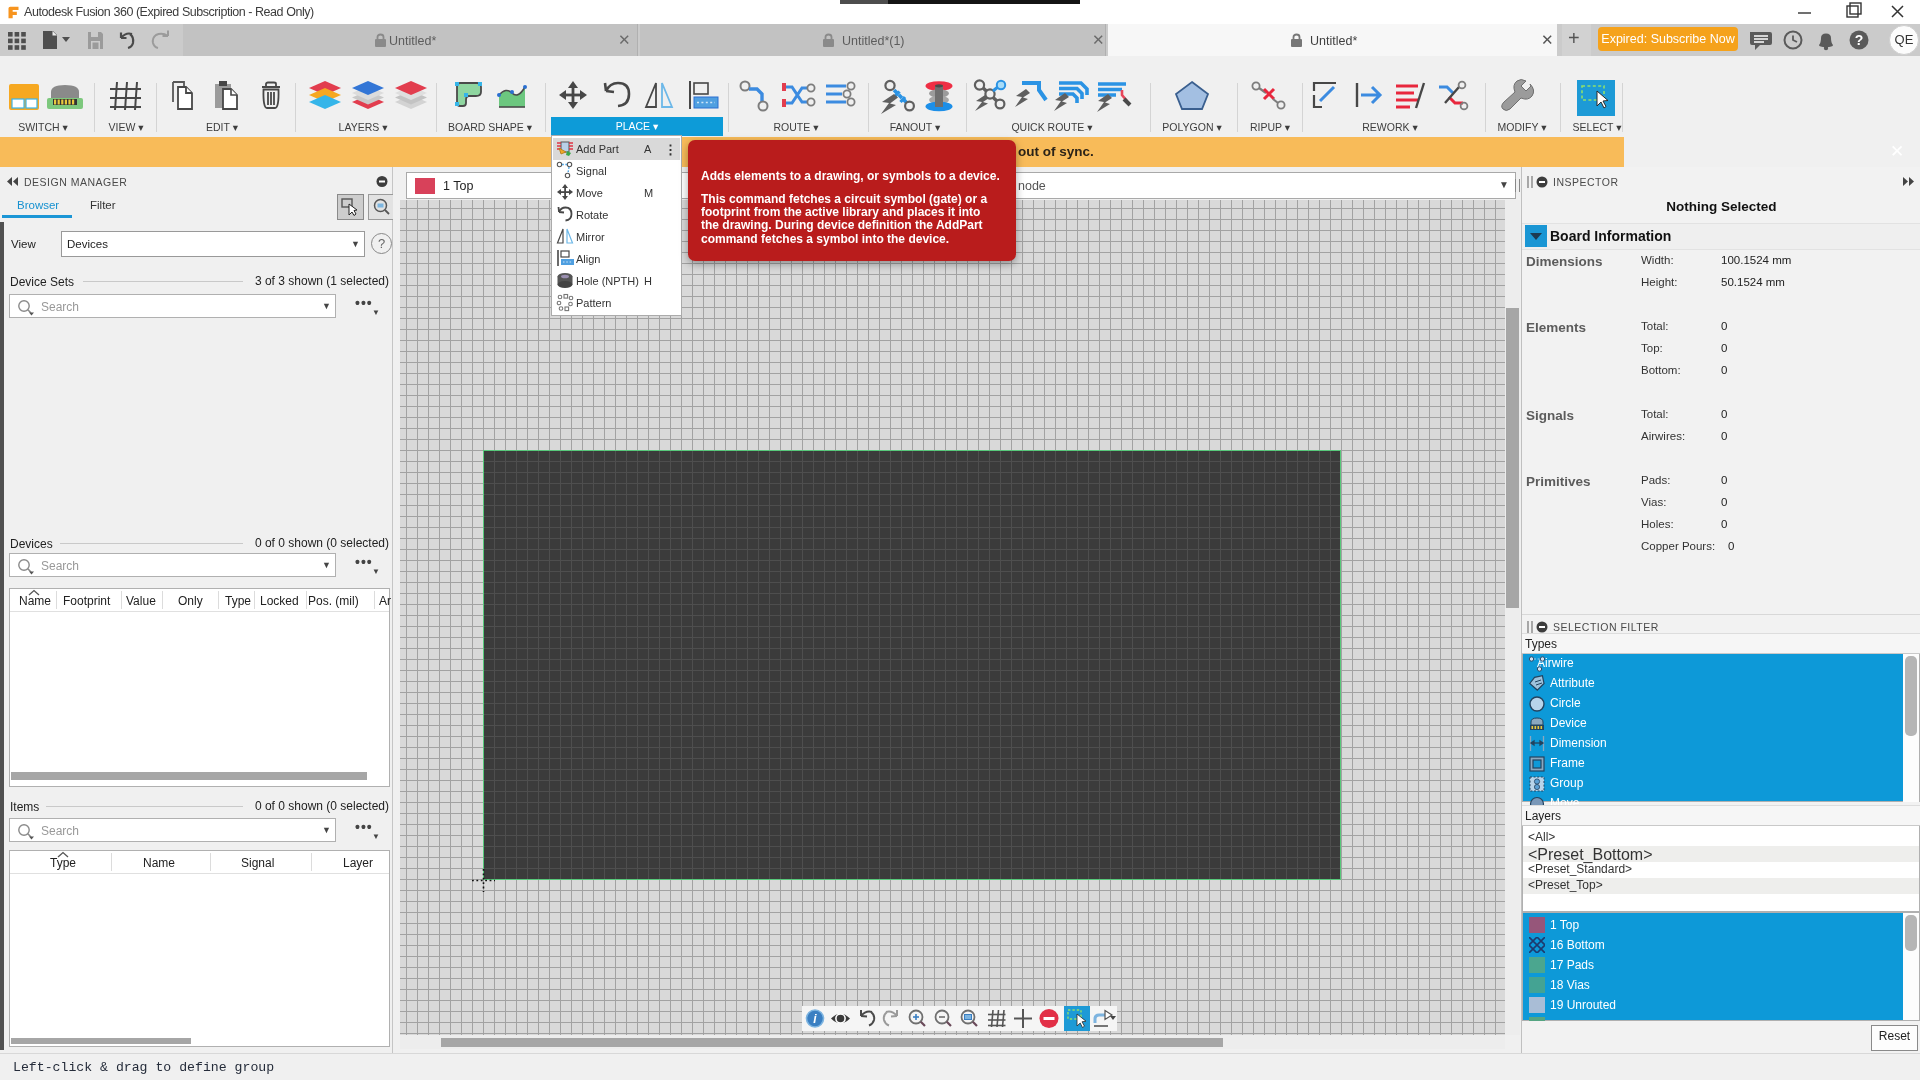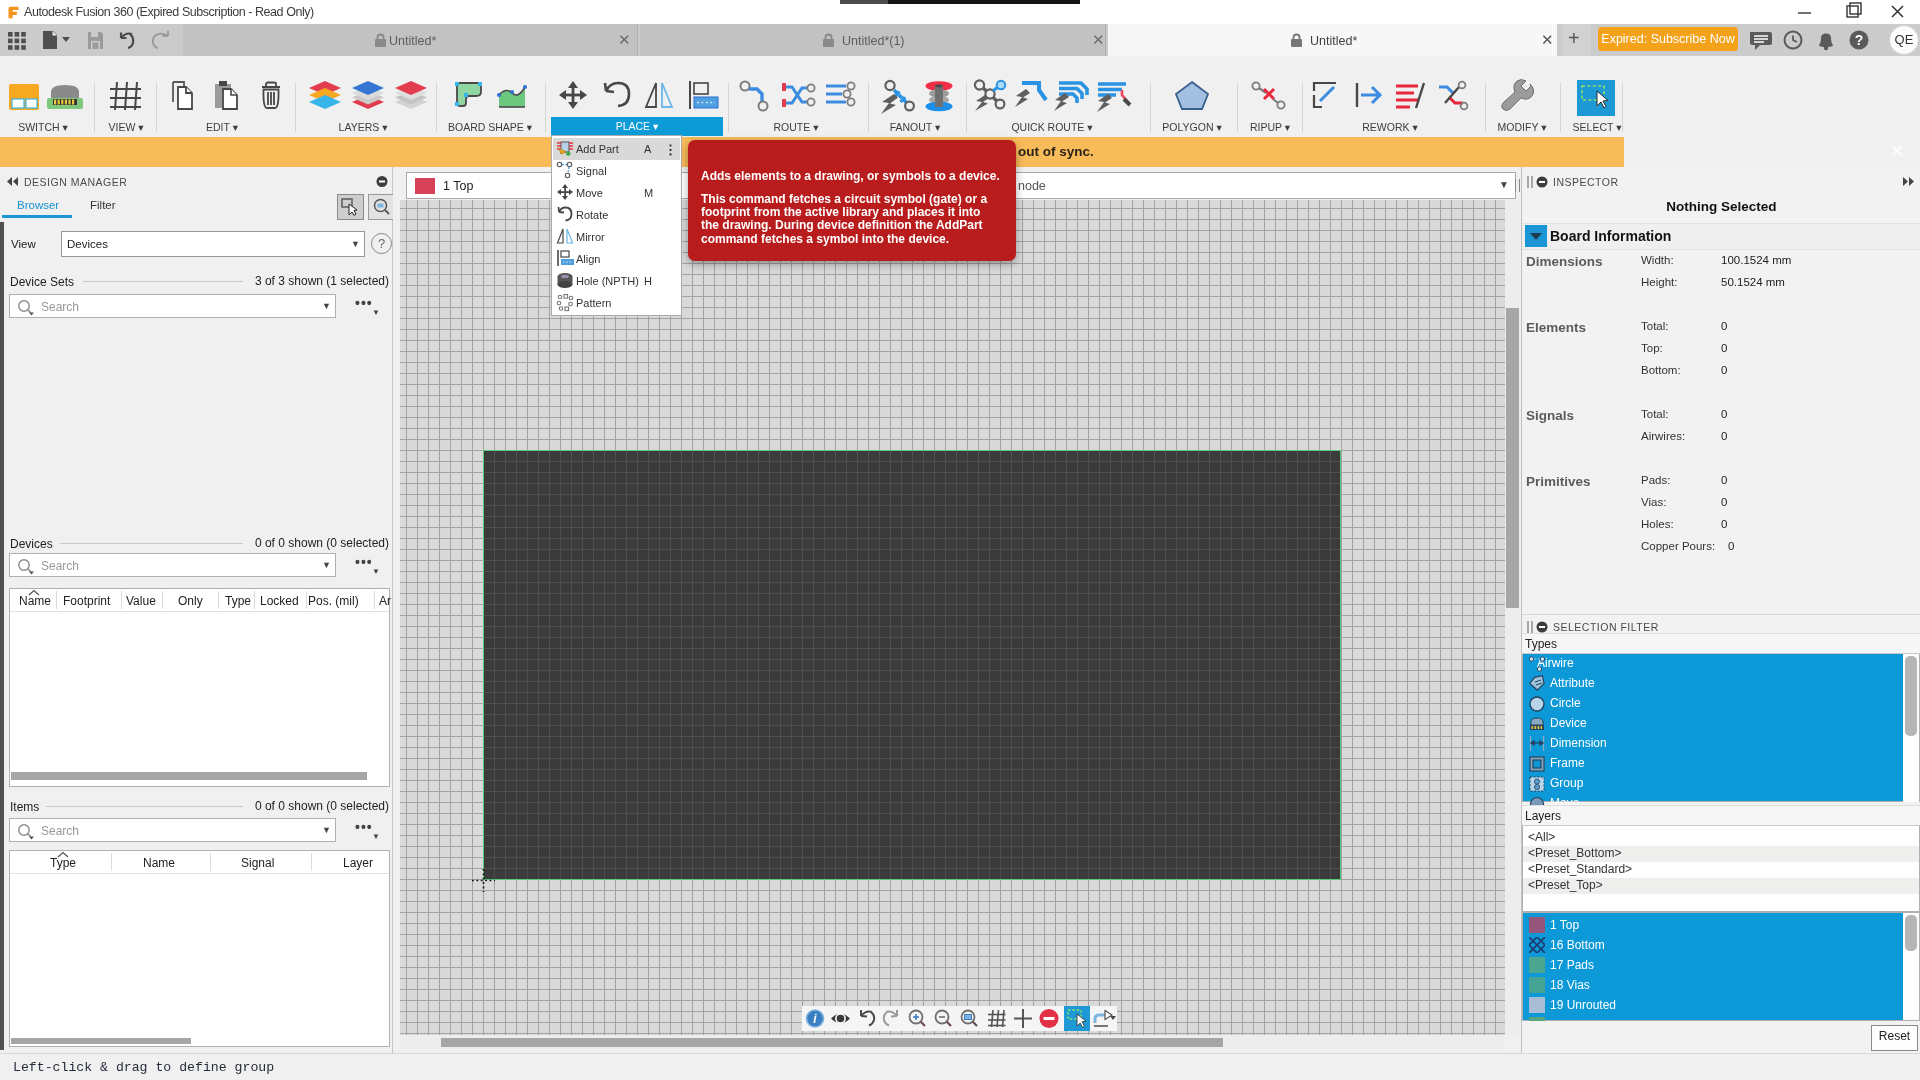--- a/index.html
+++ b/index.html
@@ -739,21 +739,21 @@
     </svg>
   </div>
   <div class="abs" style="left:381px;top:487px;width:16px;height:148px;background:#fdfdfd;"></div>
   <div class="abs" style="left:383px;top:489px;width:12px;height:80px;background:#b5b5b5;border-radius:5px;"></div>
 
   <div class="abs" style="left:0;top:638px;width:398px;height:21px;background:#f6f6f6;border-top:1px solid #ddd;border-bottom:1px solid #c9c9c9;"></div>
   <div class="abs" style="left:3px;top:642px;font-size:12px;color:#222;">Layers</div>
 
   <div class="abs" style="left:0;top:659px;width:398px;height:86px;background:#fff;border:1px solid #b0b0b0;border-top:none;">
     <div class="abs" style="left:0;top:4px;width:396px;height:16px;color:#333;font-size:12px;"><span style="margin-left:5px;">&lt;All&gt;</span></div>
-    <div class="abs" style="left:0;top:20px;width:396px;height:16px;background:#eeeeec;color:#333;font-size:12px;"><span style="margin-left:5px;">&lt;Preset_Bottom&gt;</span></div>
+    <div class="abs" style="left:0;top:20px;width:396px;height:16px;background:#eeeeec;color:#333;font-size:16px;"><span style="margin-left:5px;">&lt;Preset_Bottom&gt;</span></div>
     <div class="abs" style="left:0;top:36px;width:396px;height:16px;color:#333;font-size:12px;"><span style="margin-left:5px;">&lt;Preset_Standard&gt;</span></div>
     <div class="abs" style="left:0;top:52px;width:396px;height:16px;background:#eeeeec;color:#333;font-size:12px;"><span style="margin-left:5px;">&lt;Preset_Top&gt;</span></div>
   </div>
 
   <div class="abs" style="left:0;top:745px;width:398px;height:109px;background:#0d99d8;border:1px solid #b0b0b0;">
     <div class="abs irow-label" style="left:27px;top:5px;">1 Top</div>
     <div class="abs irow-label" style="left:27px;top:25px;">16 Bottom</div>
     <div class="abs irow-label" style="left:27px;top:45px;">17 Pads</div>
     <div class="abs irow-label" style="left:27px;top:65px;">18 Vias</div>
     <div class="abs irow-label" style="left:27px;top:85px;">19 Unrouted</div>

